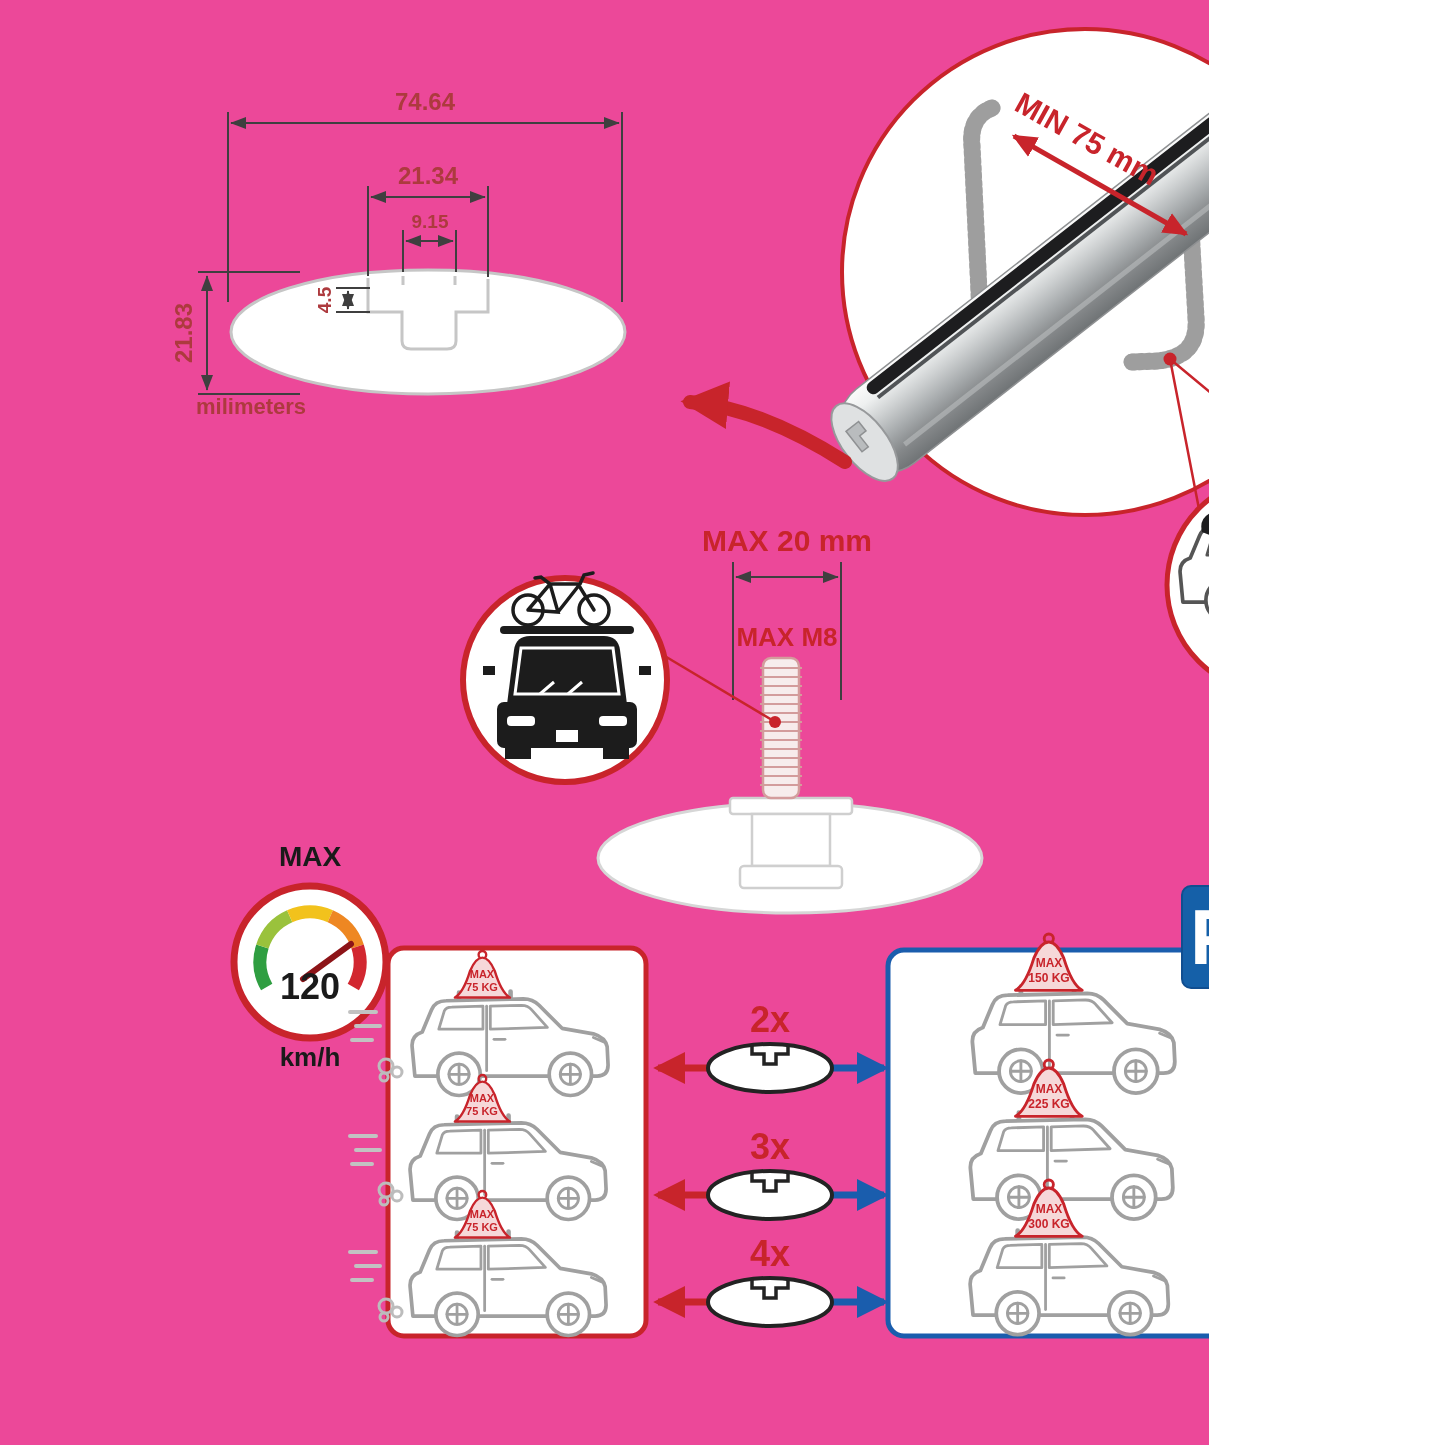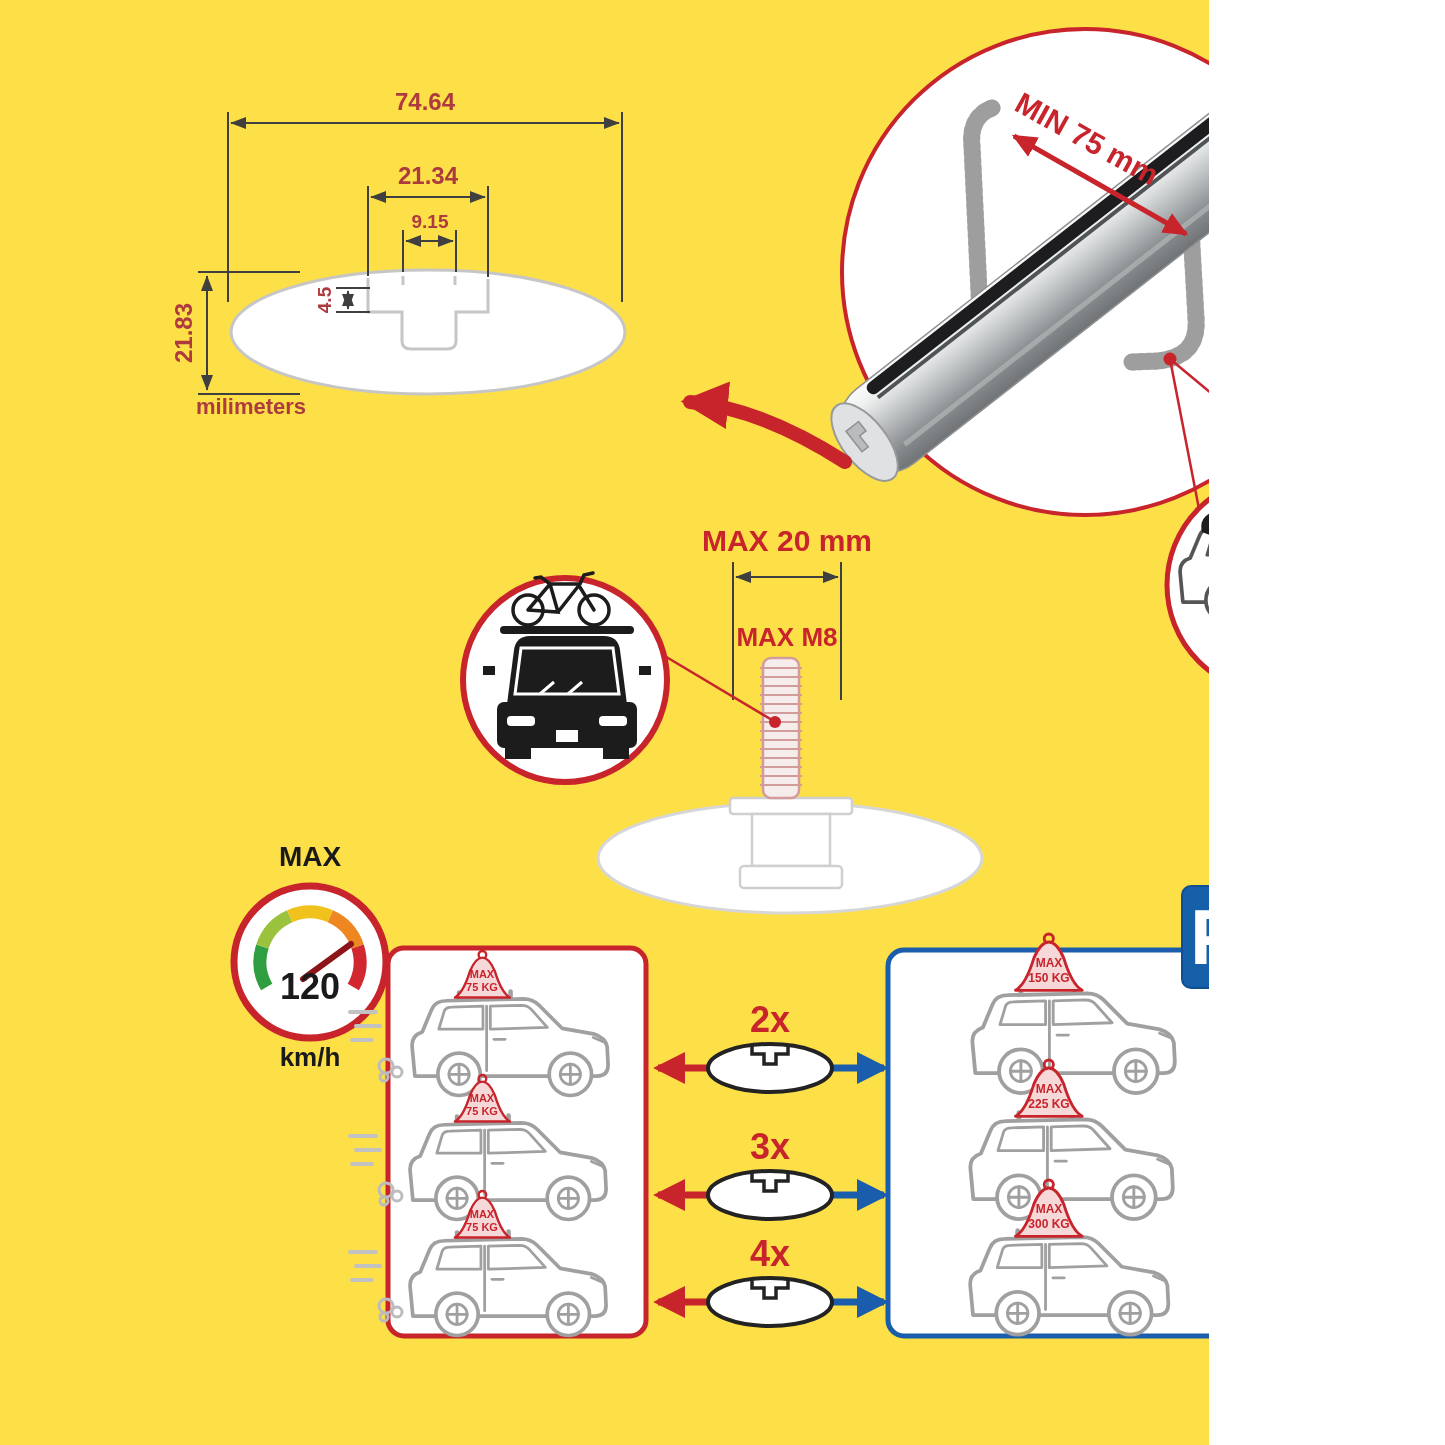--- a/index.html
+++ b/index.html
@@ -1,16 +1,16 @@
 <!DOCTYPE html>
 <html><head>
 <meta charset="utf-8">
 <style>
   html,body { margin:0; padding:0; background:#ffffff; }
-  .stage { position:relative; width:1209px; height:1445px; background:#fde047; overflow:hidden;
+  .stage { position:relative; width:1209px; height:1445px; background:#ec4899; overflow:hidden;
            font-family:"Liberation Sans", sans-serif;text-align:center; }
   svg text { font-family:"Liberation Sans", sans-serif; text-anchor:middle; }
   .dim-num   { fill:#ad3a3e; font-weight:bold; font-size:24px; }
   .dim-sm    { fill:#ad3a3e; font-weight:bold; font-size:19px; }
   .dim-unit  { fill:#ad3a3e; font-weight:bold; font-size:22px; text-anchor:start; }
   .red-big   { fill:#c8242b; font-weight:bold; font-size:30px; }
   .red-mid   { fill:#c8242b; font-weight:bold; font-size:26px; }
   .mult      { fill:#c8242b; font-weight:bold; font-size:36px; }
   .blk-big   { fill:#1a1a1a; font-weight:bold; font-size:36px; }
   .blk-mid   { fill:#1a1a1a; font-weight:bold; font-size:28px; }

